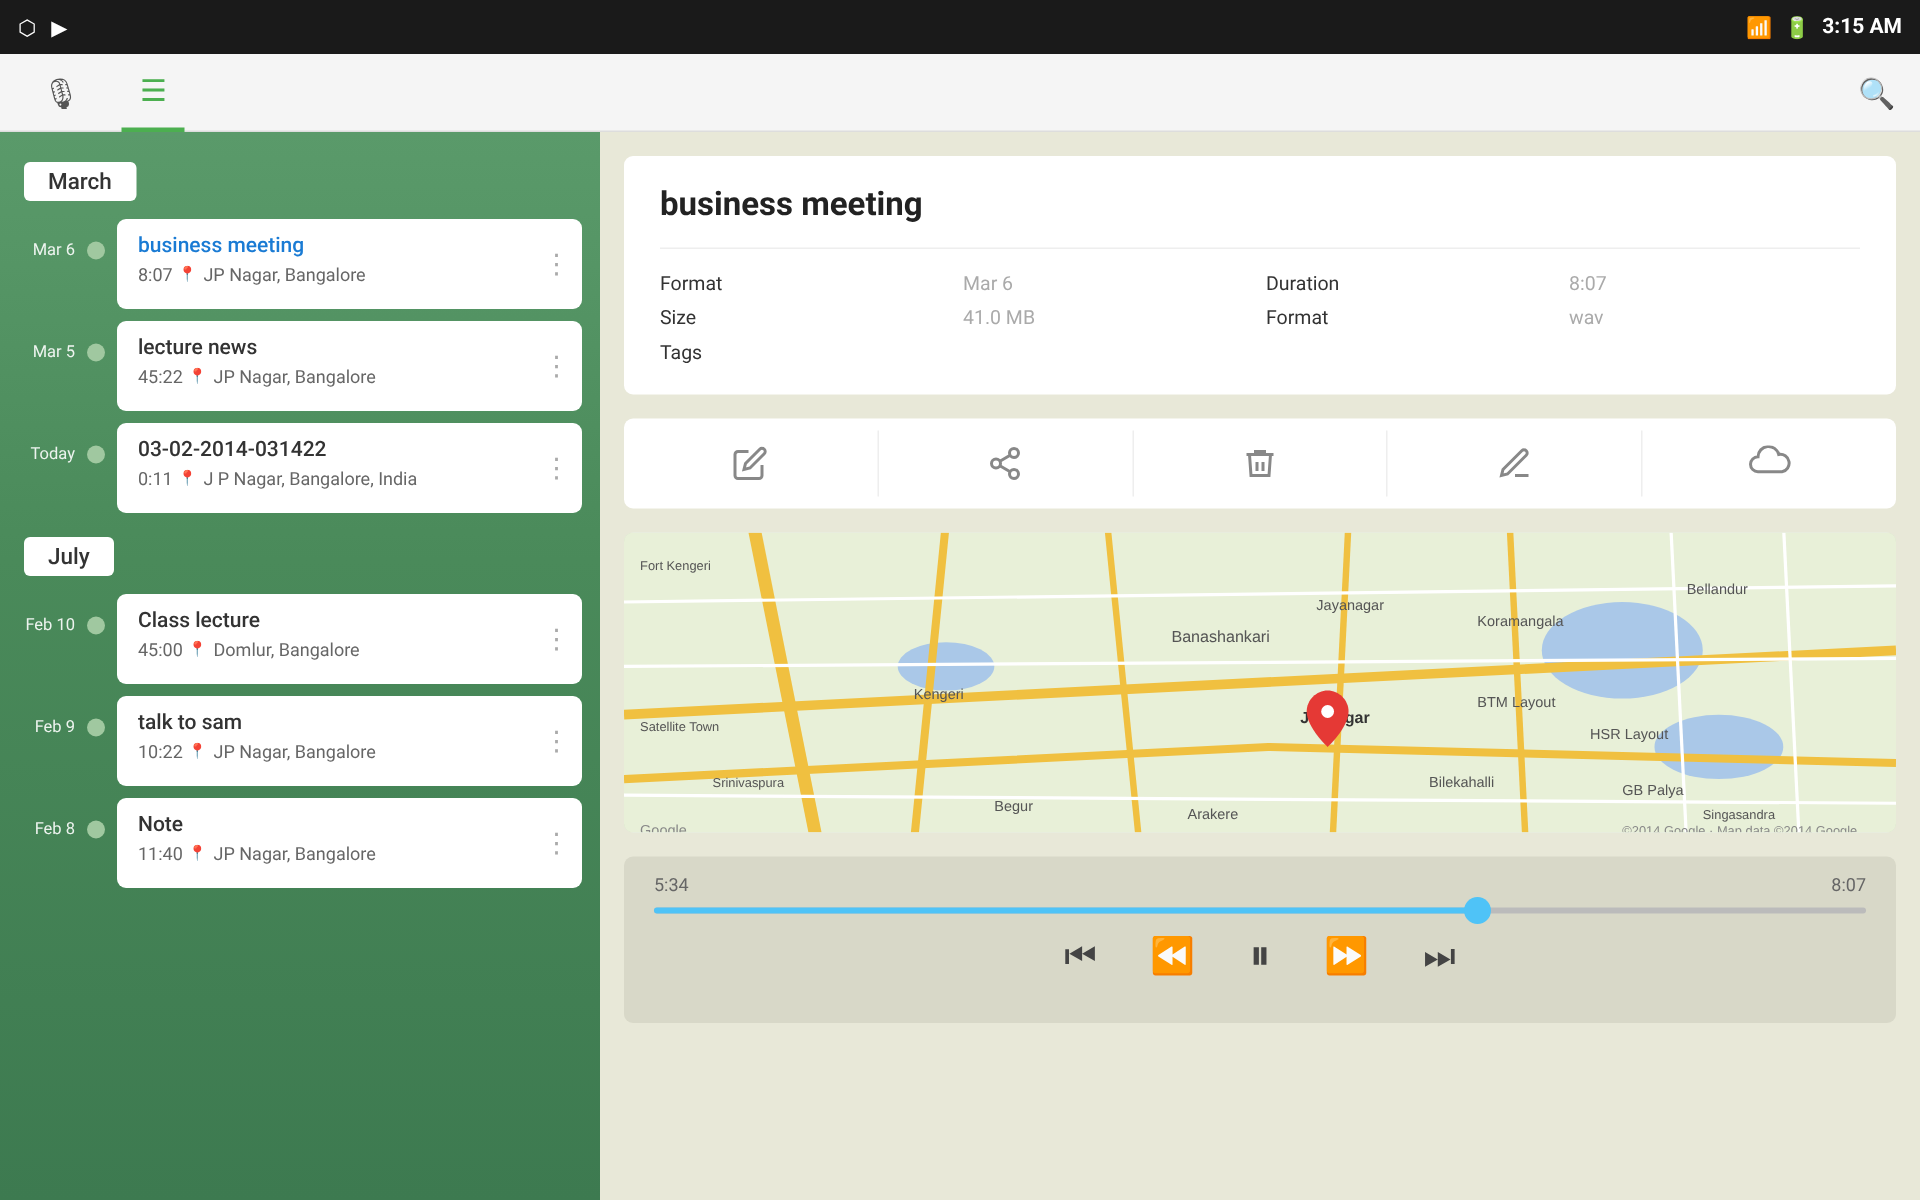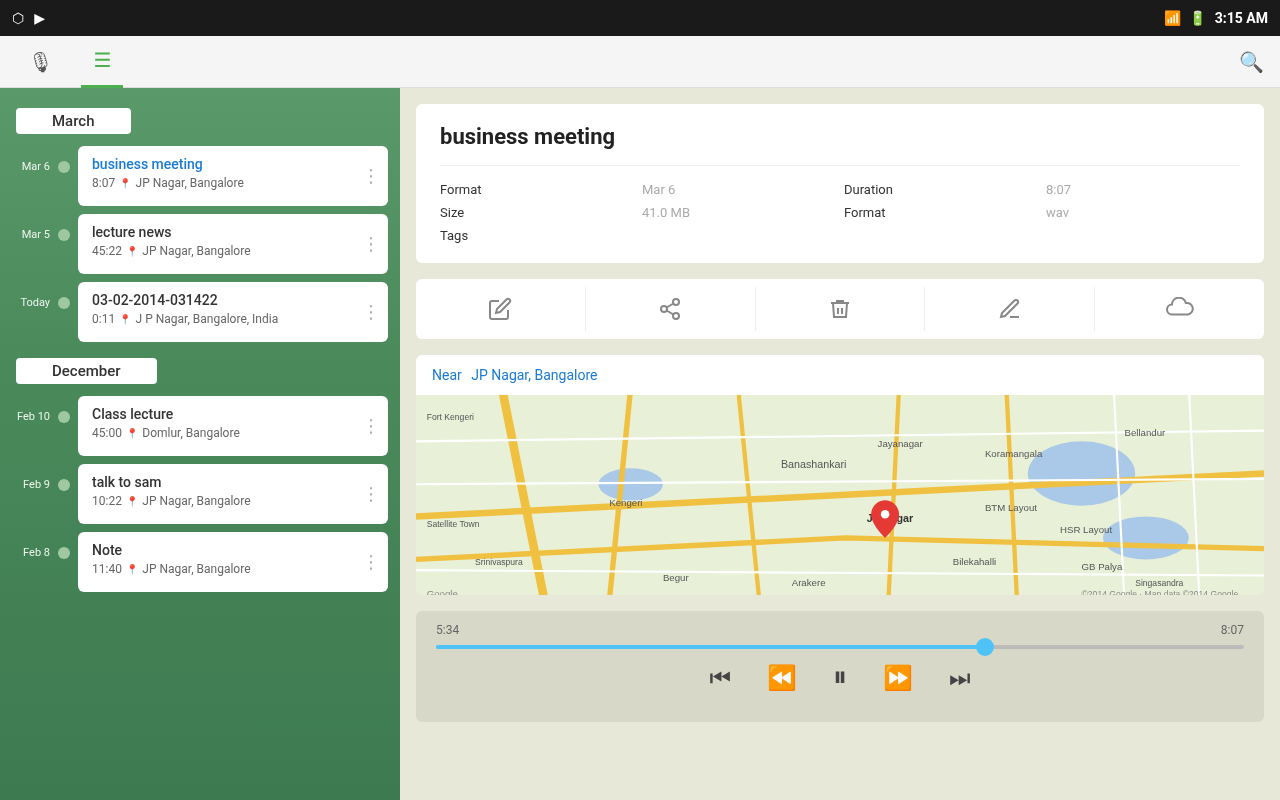--- a/index.html
+++ b/index.html
@@ -32,21 +32,21 @@
       display: flex; width: 100%; height: calc(800px - 88px);
     }
 
     
     .left-panel {
       width: 400px; height: 100%; background: linear-gradient(180deg, #5a9a6a 0%, #4a8a5a 40%, #3d7a50 100%);
       overflow-y: auto; padding: 12px 0;
     }
     .month-label {
       display: inline-block; background: white; color: #333;
-      padding: 4px 36px; margin: 8px 16px 12px 16px;
+      padding: 4px 16px; margin: 8px 16px 12px 16px;
       border-radius: 4px; font-size: 15px; font-weight: 500;
     }
     .timeline-item {
       display: flex; align-items: flex-start; padding: 0 12px 0 8px; margin-bottom: 8px;
     }
     .date-label {
       color: white; font-size: 11px; width: 42px; text-align: right;
       padding-top: 14px; flex-shrink: 0; opacity: 0.9;
     }
     .timeline-dot {
@@ -204,21 +204,21 @@
             <span>0:11</span>
             <span style="font-size:10px;">📍</span>
             <span>J P Nagar, Bangalore, India</span>
           </div>
           <button class="more-btn">⋮</button>
         </div>
       </div>
     </div>
 
     <div>
-      <div class="month-label">December</div>
+      <div class="month-label">July</div>
 
       
       <div class="timeline-item">
         <div class="date-label">Feb 10</div>
         <div style="display:flex;flex-direction:column;align-items:center;">
           <div class="timeline-dot"></div>
         </div>
         <div class="recording-card">
           <div class="recording-title normal">Class lecture</div>
           <div class="recording-meta">
@@ -317,24 +317,20 @@
         </svg>
       </div>
       <div class="action-btn" title="Cloud upload">
         <svg width="28" height="24" viewBox="0 0 28 24" fill="none" stroke="#888" stroke-width="2">
           <path d="M22 17.5H6a5 5 0 0 1 0-10 7 7 0 0 1 13.8-1.5A5 5 0 0 1 22 17.5z"></path>
         </svg>
       </div>
     </div>
 
     <div class="map-card">
-      <div class="map-header">
-        <span>Near</span>
-        <span style="color:#1a7bd4; margin-left:6px;">JP Nagar, Bangalore</span>
-      </div>
       <div class="map-container">
         
         <svg class="map-svg" viewBox="0 0 790 200" preserveAspectRatio="xMidYMid slice">
 
           <rect width="790" height="200" fill="#e8f0d8"></rect>
 
           <ellipse cx="620" cy="80" rx="50" ry="30" fill="#aac8e8"></ellipse>
           <ellipse cx="680" cy="140" rx="40" ry="20" fill="#aac8e8"></ellipse>
           <ellipse cx="200" cy="90" rx="30" ry="15" fill="#aac8e8"></ellipse>
 

